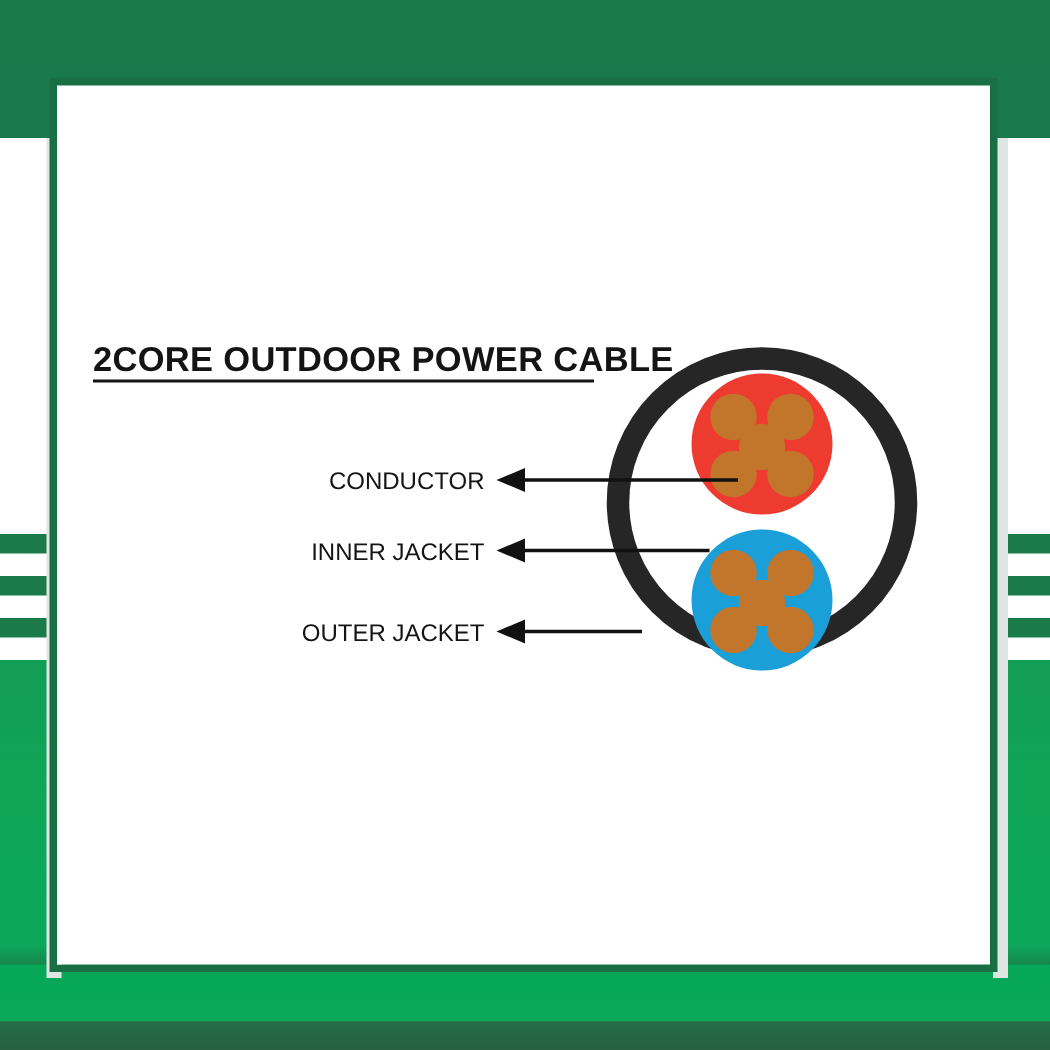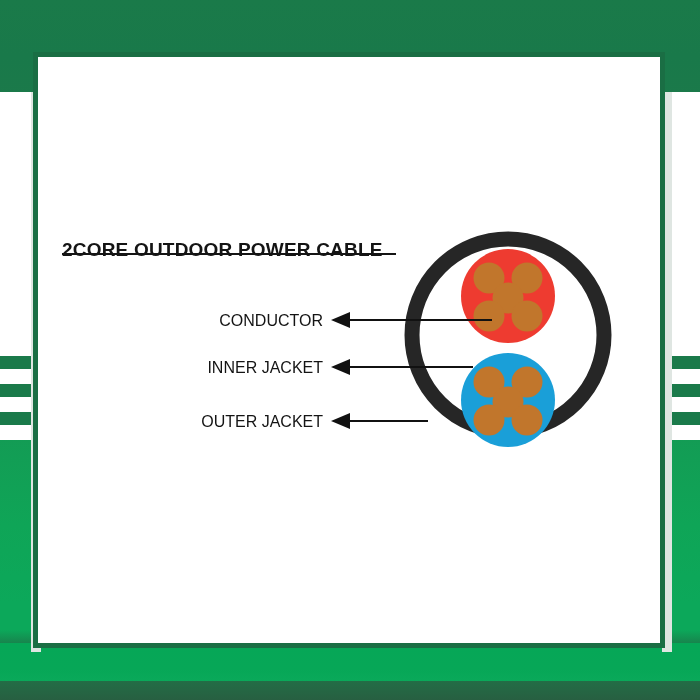--- a/index.html
+++ b/index.html
@@ -107,22 +107,22 @@
     top: 57px;
     width: 622px;
     height: 586px;
     background: #ffffff;
   }
 
   
   .title {
     position: absolute;
     left: 62px;
-    top: 239px;
-    font-size: 19px;
+    top: 226px;
+    font-size: 23px;
     font-weight: 700;
     letter-spacing: 0.2px;
     color: #141414;
     white-space: nowrap;
   }
   .title-rule {
     position: absolute;
     left: 62px;
     top: 253px;
     width: 334px;

